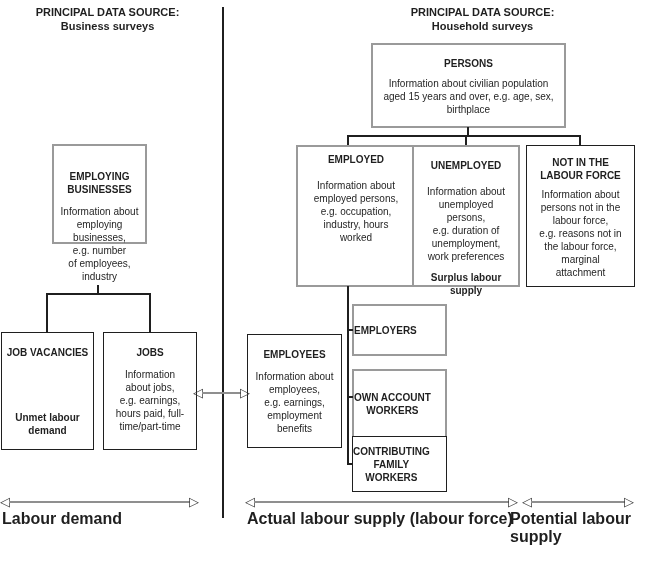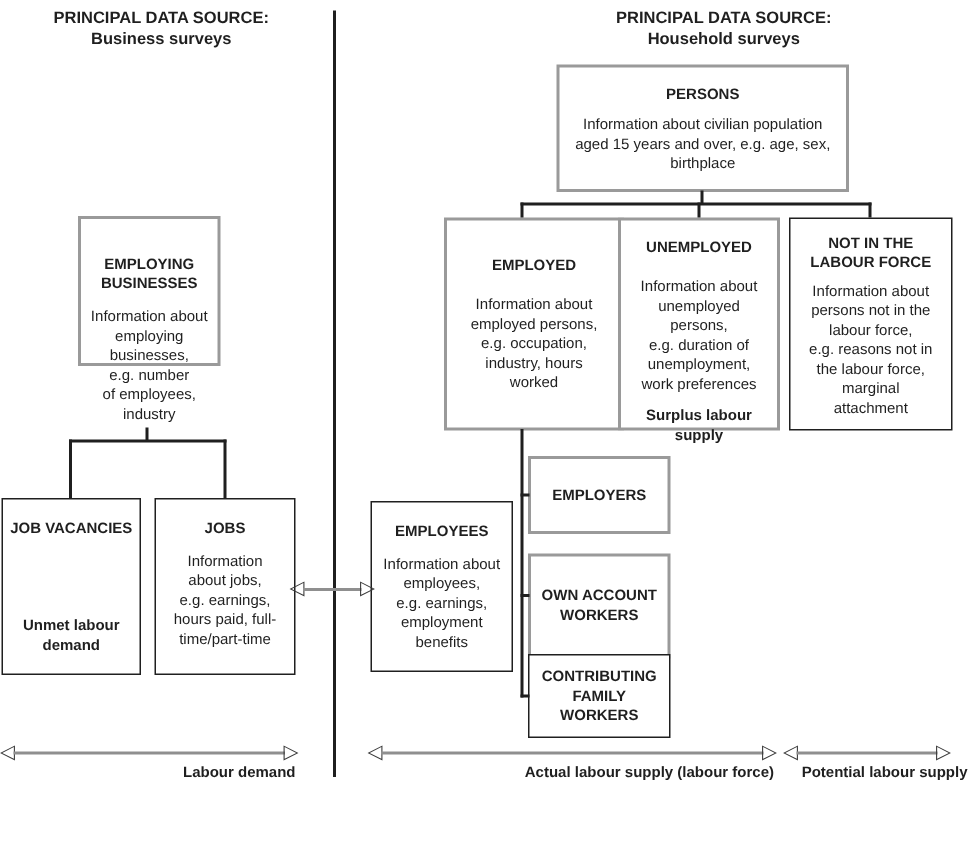--- a/index.html
+++ b/index.html
@@ -8,43 +8,43 @@
     font-family:"Liberation Sans", sans-serif; color:#1f1f1f; overflow:hidden;
   }
   .hdr { position:absolute; text-align:center; font-weight:bold; font-size:11px; line-height:1.3; }
   .box { position:absolute; background:#ffffff; box-sizing:border-box; text-align:center; }
   .box.gray  { border:2px solid #9a9a9a; }
   .box.black { border:1.5px solid #1f1f1f; }
   .box .title  { font-weight:bold; font-size:10px; line-height:1.3; white-space:pre-line; }
   .box .body   { font-size:10px; line-height:1.3; white-space:pre-line; margin-top:9px; }
   .box .footer { font-weight:bold; font-size:10px; line-height:1.3; white-space:pre-line; }
   .abs-bottom { position:absolute; left:0; right:0; bottom:12px; }
-  .vcenter { display:flex; align-items:center; justify-content:center; }
+  .vcenter { display:flex; align-items:center; }
   .line { position:absolute; background:#1f1f1f; }
   .darrow { position:absolute; height:14px; }
   .darrow .shaft { position:absolute; left:7px; right:7px; top:6px; height:2px; background:#8f8f8f; }
   .darrow .head { position:absolute; top:0; font-size:13px; line-height:14px; color:#3a3a3a;
                   font-family:"DejaVu Sans", sans-serif; }
   .darrow .head-l { left:-2px; }
   .darrow .head-r { right:-2px; }
-  .arrow-label { position:absolute; font-weight:bold; font-size:10px; text-align:right; }
+  .arrow-label { position:absolute; font-weight:bold; font-size:16px; text-align:left; }
   .source { position:absolute; font-style:italic; font-size:11.5px; color:#222222; }
 
   
   #hdr-business  { left:10px;  top:5px; width:195px; }
   #hdr-household { left:385px; top:5px; width:195px; }
   
   #divider { left:222px; top:7px; width:2px; height:511px; }
   
   #box-employing  { left:52px;  top:144px; width:95px;  height:100px; padding-top:24px; }
   #box-jobvac     { left:1px;   top:332px; width:93px;  height:118px; padding-top:13px; }
   #box-jobs       { left:103px; top:332px; width:94px;  height:118px; padding-top:13px; }
   #box-persons    { left:371px; top:43px;  width:195px; height:85px;  padding-top:12px; }
   #box-persons .body { margin-top:7px; }
-  #box-employed   { left:296px; top:145px; width:120px; height:142px; padding-top:24px; }
+  #box-employed   { left:296px; top:145px; width:120px; height:142px; padding-top:6px; }
   #box-employed .body { margin-top:13px; }
   #box-unemployed { left:412px; top:145px; width:108px; height:142px; padding-top:12px; }
   #box-unemployed .body { margin-top:13px; }
   #box-unemployed .footer { margin-top:8px; }
   #box-nilf       { left:526px; top:145px; width:109px; height:142px; padding-top:10px; }
   #box-nilf .body { margin-top:6px; }
   #box-employees  { left:247px; top:334px; width:95px;  height:114px; padding-top:13px; }
   #box-employers  { left:352px; top:304px; width:95px;  height:52px; }
   #box-own        { left:352px; top:369px; width:95px;  height:70px; }
   #box-contrib    { left:352px; top:436px; width:95px;  height:56px; }

